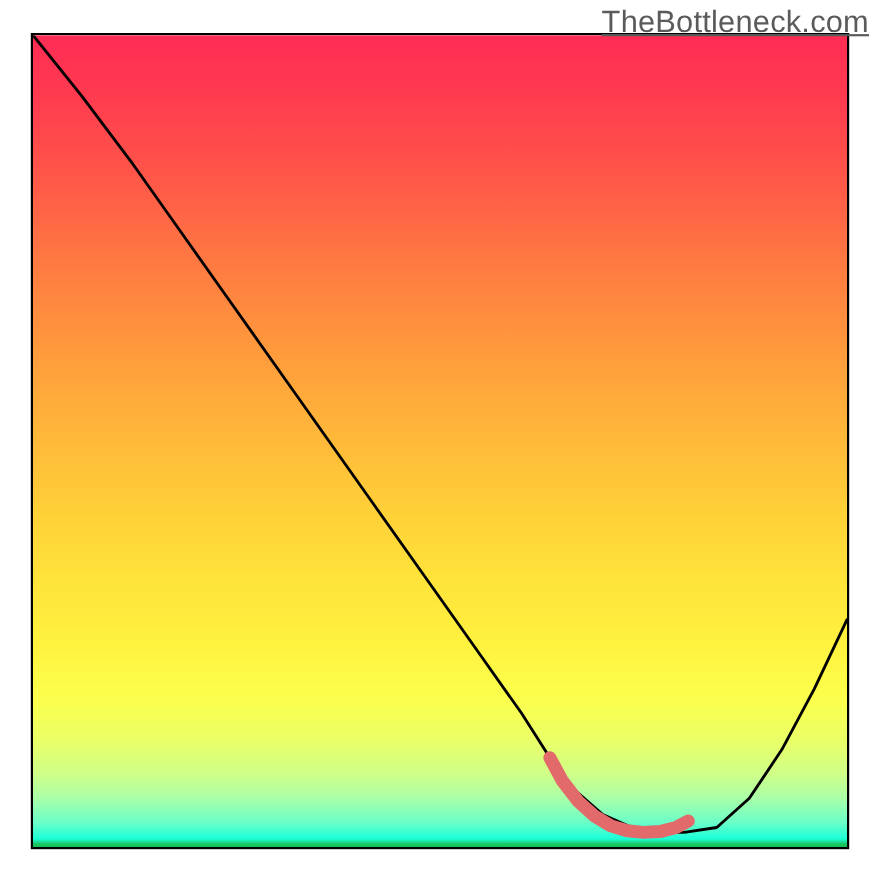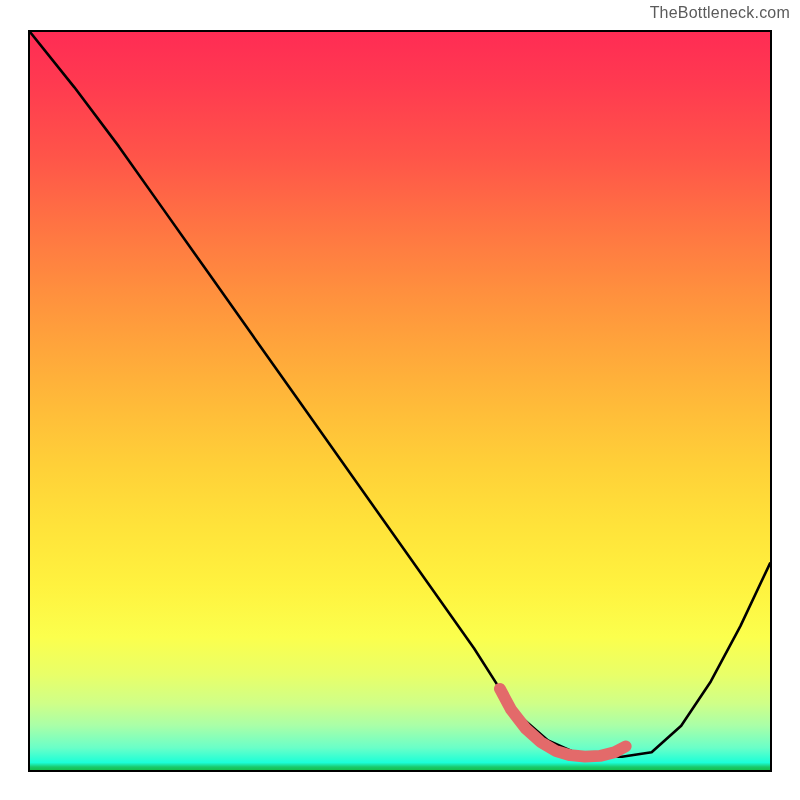--- a/index.html
+++ b/index.html
@@ -13,25 +13,26 @@
   }
   .wrap {
     position: relative;
     width: 800px;
     height: 800px;
   }
   .watermark {
     position: absolute;
     top: 4px;
     right: 10px;
-    font-size: 16px;
+    font-size: 28px;
     font-weight: 500;
     color: #5b5b5b;
     letter-spacing: 0.2px;
     z-index: 5;
+    text-decoration: underline;
   }
   .plot-area {
     position: absolute;
     left: 28px;
     right: 28px;
     top: 30px;
     bottom: 28px;
     border: 2.5px solid #000;
     box-sizing: border-box;
     overflow: hidden;

